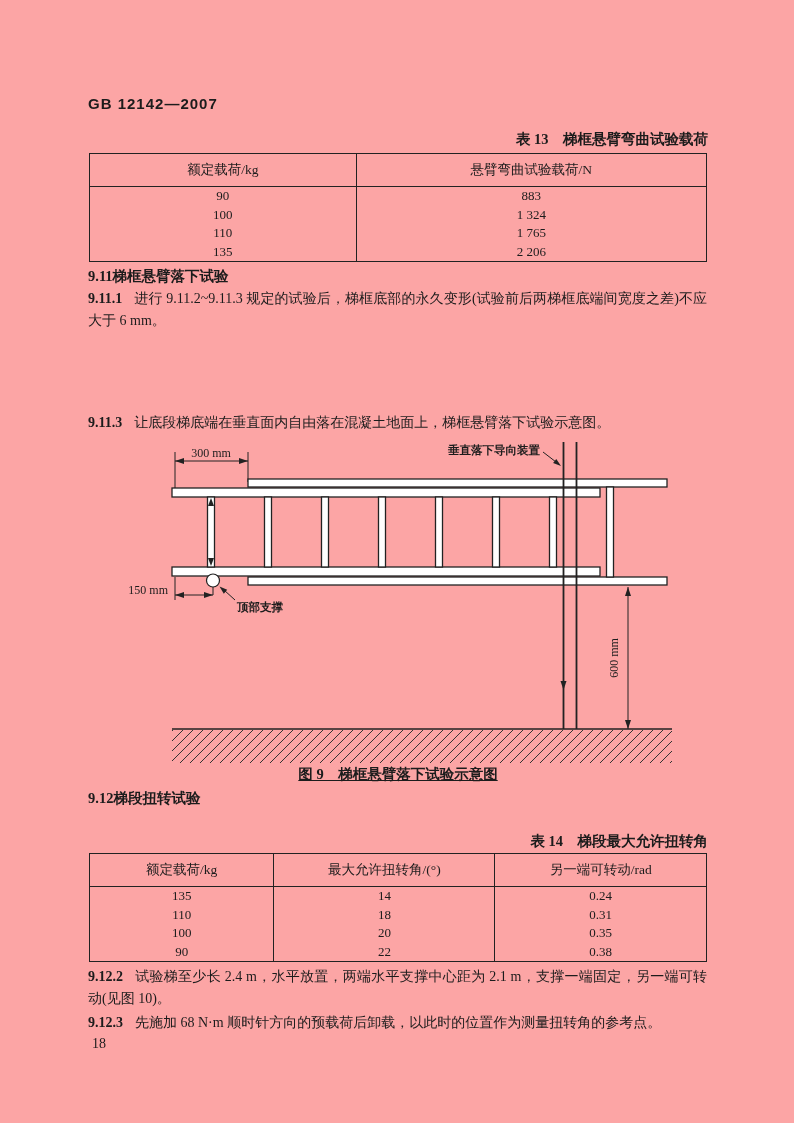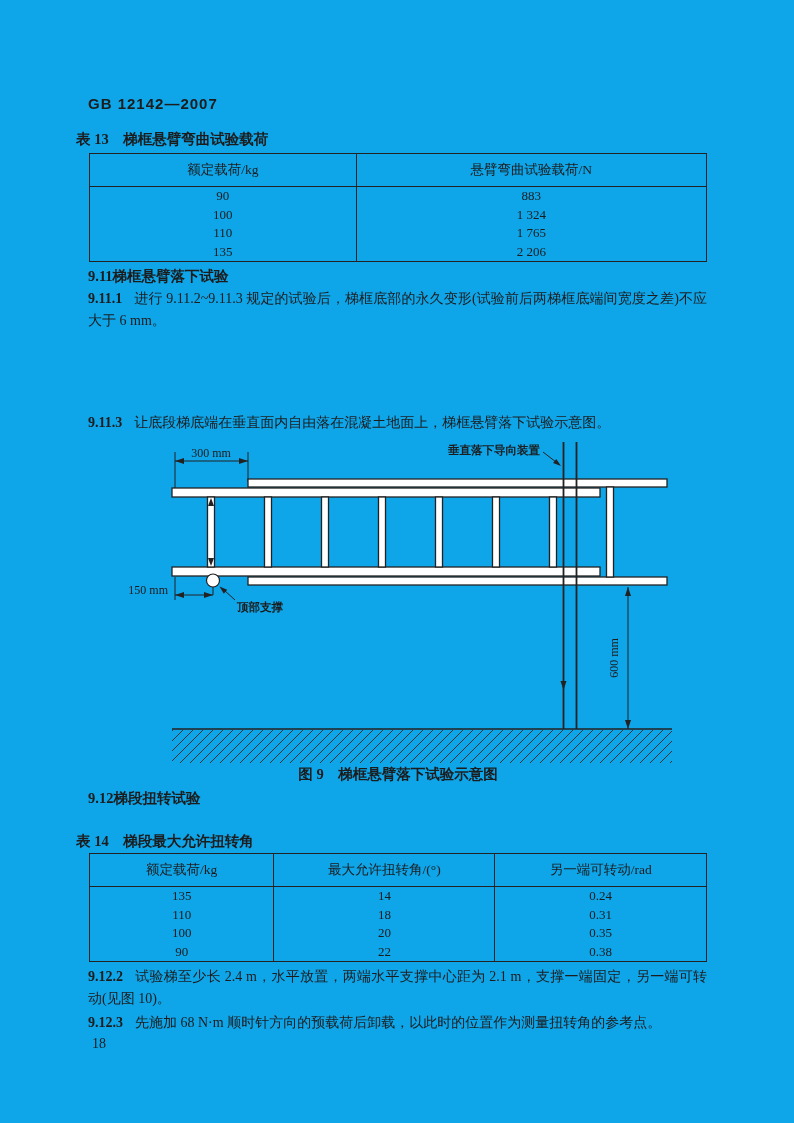--- a/index.html
+++ b/index.html
@@ -1,28 +1,28 @@
 <!DOCTYPE html>
 <html><head>
 <meta charset="utf-8">
 <style>
   html,body{margin:0;padding:0;background:#e8e8e8;}
   .page{
     position:relative;width:794px;height:1123px;margin:0 auto;
-    background:#0ea5e9;overflow:hidden;
+    background:#fca5a5;overflow:hidden;
     font-family:"Liberation Serif","DejaVu Serif",serif;
     color:#1c1c1c;
   }
   .abs{position:absolute;}
   .doc-number{
     left:88px;top:95px;font-size:15px;font-weight:bold;
     font-family:"Liberation Sans","DejaVu Sans",sans-serif;letter-spacing:1px;
   }
   .tbl-title{
-    left:76px;width:620px;text-align:left;font-size:14.5px;font-weight:bold;
+    left:88px;width:620px;text-align:right;font-size:14.5px;font-weight:bold;
   }
   .doc-table{
     left:89px;width:618px;border-collapse:collapse;table-layout:fixed;
     font-size:13px;
   }
   .doc-table,.doc-table th{border:1.6px solid #222;}
   .doc-table th{
     border-left:none;border-top:none;font-weight:normal;height:30px;
     font-size:13.5px;text-align:center;vertical-align:middle;
   }
@@ -34,21 +34,21 @@
   .doc-table th:last-child{border-right:1.6px solid #222;}
   .sec-heading{
     left:88px;width:620px;font-size:14.5px;font-weight:bold;
   }
   .sec-heading .cnum{}
   .clause{
     left:88px;width:619px;font-size:14px;line-height:22px;text-align:justify;
   }
   .clause .cnum{font-weight:bold;margin-right:12px;white-space:nowrap;}
   .fig-caption{
-    left:88px;width:620px;text-align:center;font-size:14.5px;font-weight:bold;
+    left:88px;width:620px;text-align:center;font-size:14.5px;font-weight:bold;text-decoration:underline;
   }
   .page-number{left:92px;top:1036px;font-size:14px;}
   svg text{
     font-family:"Liberation Serif","DejaVu Serif",serif;
     fill:#1c1c1c;
   }
   .dim-text{font-size:12px;}
   .cjk-label{font-size:11.5px;font-weight:bold;}
 </style>
 </head>

